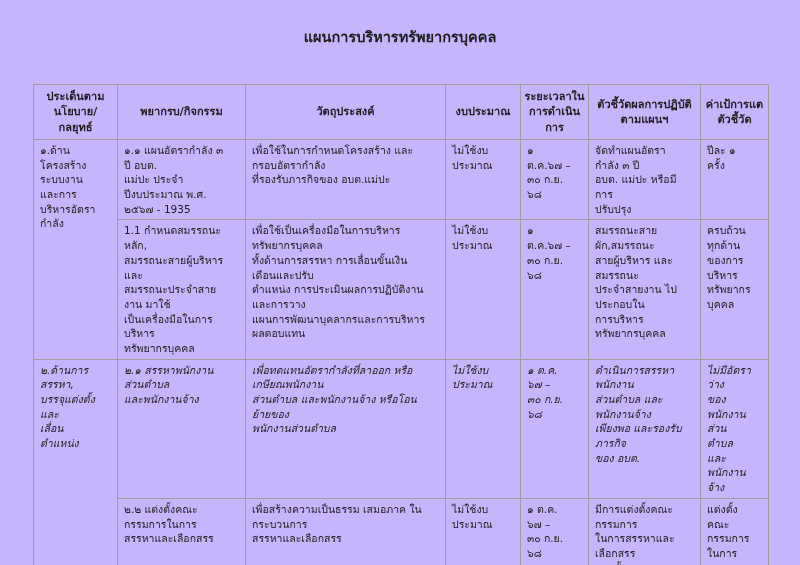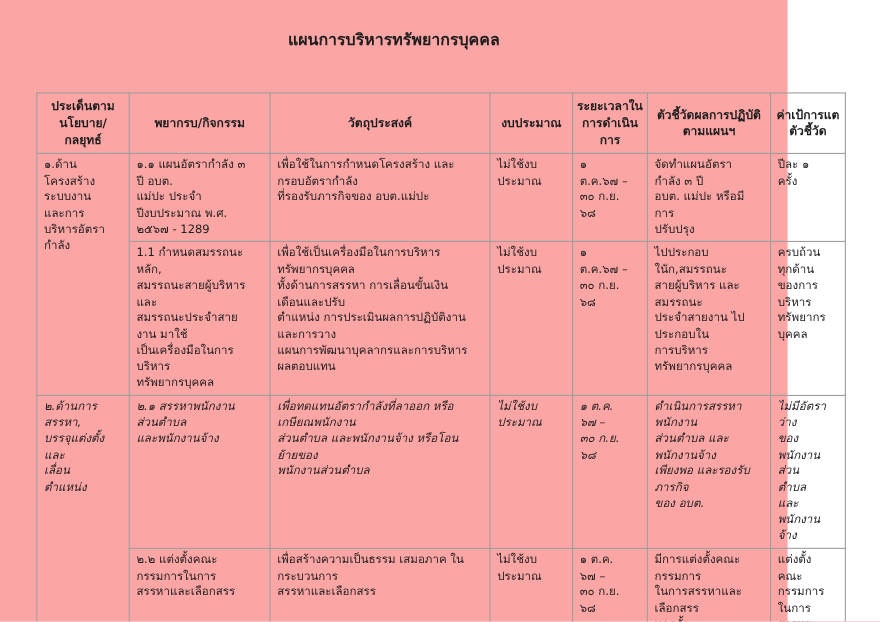--- a/index.html
+++ b/index.html
@@ -4,21 +4,21 @@
 <style>
   * { box-sizing: border-box; }
   html, body { margin: 0; padding: 0; }
   body {
     width: 800px; height: 565px;
     background: #ffffff;
     font-family: "DejaVu Sans", "Liberation Sans", sans-serif;
     color: #1d1d1d;
     overflow: hidden;
   }
-  .page { position: relative; width: 716px; height: 565px; background: #fca5a5; }
+  .page { position: relative; width: 800px; height: 565px; background: #c4b5fd; }
   .titles { text-align: center; padding-top: 26px; }
   .title-line {
     font-weight: bold;
     font-size: 14.5px;
     line-height: 22px;
     margin: 0;
     white-space: nowrap;
   }
   table.plan {
     border-collapse: collapse;
@@ -85,21 +85,21 @@
 ตัวชี้วัด</th>
       </tr>
     </thead>
     <tbody>
       <tr class="r11">
         <td class="policy" rowspan="2">๑.ด้านโครงสร้าง
 ระบบงานและการ
 บริหารอัตรากำลัง</td>
         <td>๑.๑ แผนอัตรากำลัง ๓ ปี อบต.
 แม่ปะ ประจำปีงบประมาณ พ.ศ.
-๒๕๖๗ - 1289</td>
+๒๕๖๗ - 1935</td>
         <td>เพื่อใช้ในการกำหนดโครงสร้าง และกรอบอัตรากำลัง
 ที่รองรับภารกิจของ อบต.แม่ปะ</td>
         <td class="budget">ไม่ใช้งบประมาณ</td>
         <td class="period">๑ ต.ค.๖๗ –
 ๓๐ ก.ย. ๖๘</td>
         <td>จัดทำแผนอัตรากำลัง ๓ ปี
 อบต. แม่ปะ หรือมีการ
 ปรับปรุง</td>
         <td class="target">ปีละ ๑ ครั้ง</td>
       </tr>
@@ -109,21 +109,21 @@
 สมรรถนะประจำสายงาน มาใช้
 เป็นเครื่องมือในการบริหาร
 ทรัพยากรบุคคล</td>
         <td>เพื่อใช้เป็นเครื่องมือในการบริหารทรัพยากรบุคคล
 ทั้งด้านการสรรหา การเลื่อนขั้นเงินเดือนและปรับ
 ตำแหน่ง การประเมินผลการปฏิบัติงานและการวาง
 แผนการพัฒนาบุคลากรและการบริหารผลตอบแทน</td>
         <td class="budget">ไม่ใช้งบประมาณ</td>
         <td class="period">๑ ต.ค.๖๗ –
 ๓๐ ก.ย. ๖๘</td>
-        <td>ไปประกอบในัก,สมรรถนะ
+        <td>สมรรถนะสายผัก,สมรรถนะ
 สายผู้บริหาร และสมรรถนะ
 ประจำสายงาน ไปประกอบใน
 การบริหารทรัพยากรบุคคล</td>
         <td class="target">ครบถ้วนทุกด้าน
 ของการบริหาร
 ทรัพยากรบุคคล</td>
       </tr>
       <tr class="r21">
         <td class="policy" rowspan="2">๒.ด้านการสรรหา,
 บรรจุแต่งตั้ง และ

